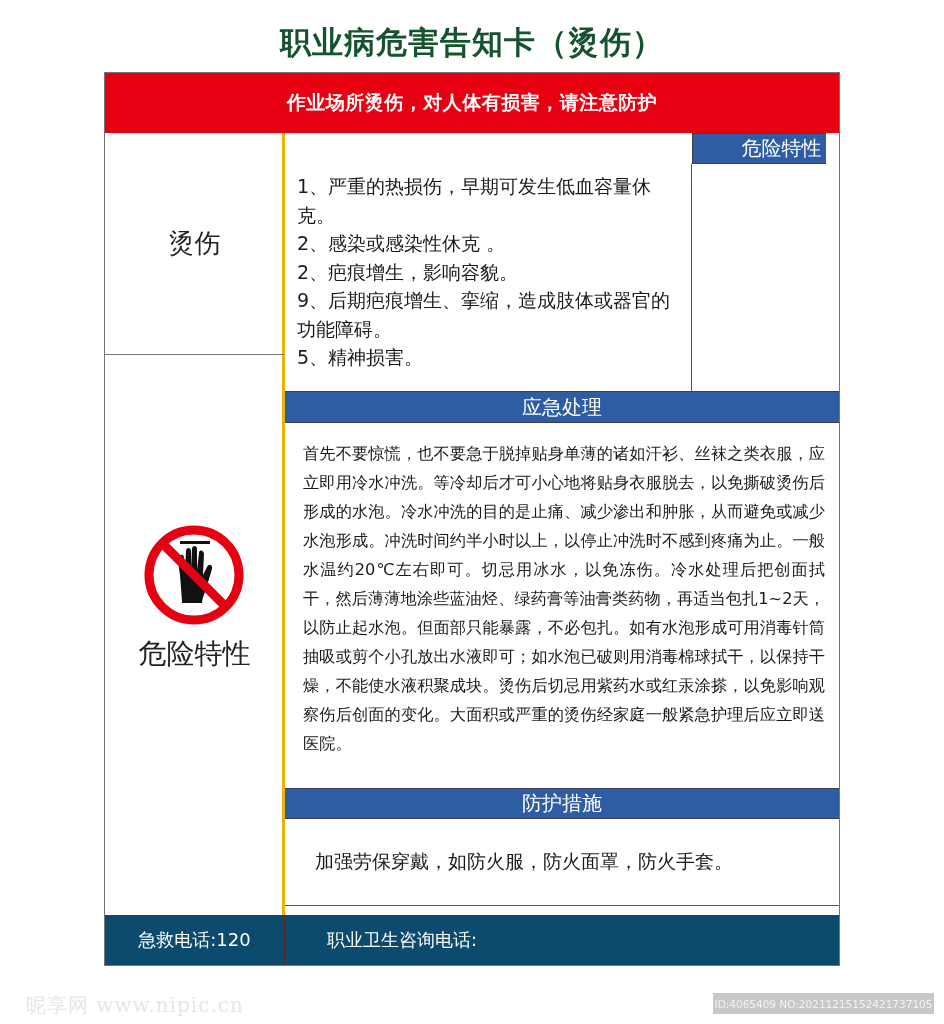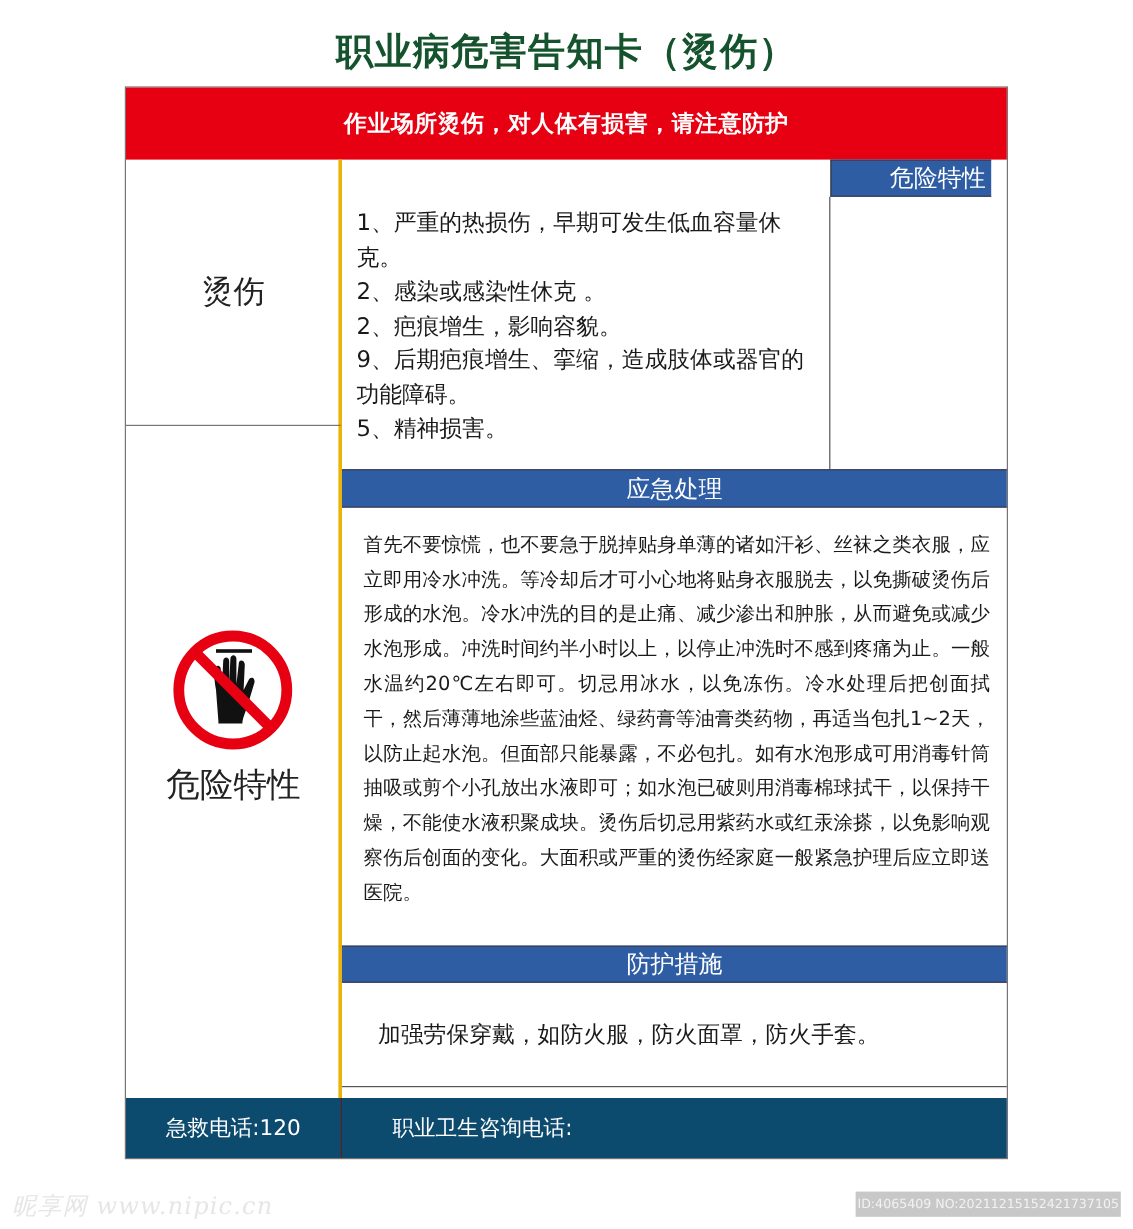--- a/index.html
+++ b/index.html
@@ -37,21 +37,21 @@
                     line-height:29px; color:#1a1a1a; text-align:justify; }
   .ph { left:180px; top:715px; width:554px; height:31px; }
   .protect-body { position:absolute; left:180px; top:746px; width:554px; height:87px;
                   display:flex; align-items:center; box-sizing:border-box; padding-left:30px;
                   font-size:19px; color:#1a1a1a; border-bottom:1px solid #555; }
   .footer { position:absolute; left:0; top:842px; width:734px; height:50px; background:#0c4a6e;
             color:#fff; font-weight:normal; font-size:18px; }
   .f1 { position:absolute; left:0; top:0; width:180px; height:50px; display:flex;
         align-items:center; justify-content:center; border-right:1px solid #5a2020; box-sizing:border-box; }
   .f2 { position:absolute; left:222px; top:0; height:50px; display:flex; align-items:center; }
-  .wm-left { position:absolute; left:10px; top:992px; font-size:20px; font-style:italic;
+  .wm-left { position:absolute; left:26px; top:992px; font-size:20px; 
              color:#e6e6e6; letter-spacing:1px; font-family:"DejaVu Serif", serif; }
   .wm-right { position:absolute; left:713px; top:993px; width:221px; height:21px;
               background:#c8c8c8; color:#f2f2f2; font-size:10.5px; display:flex;
               align-items:center; justify-content:center; }
 </style>
 </head>
 <body>
 
 <div class="title">职业病危害告知卡（烫伤）</div>
 

